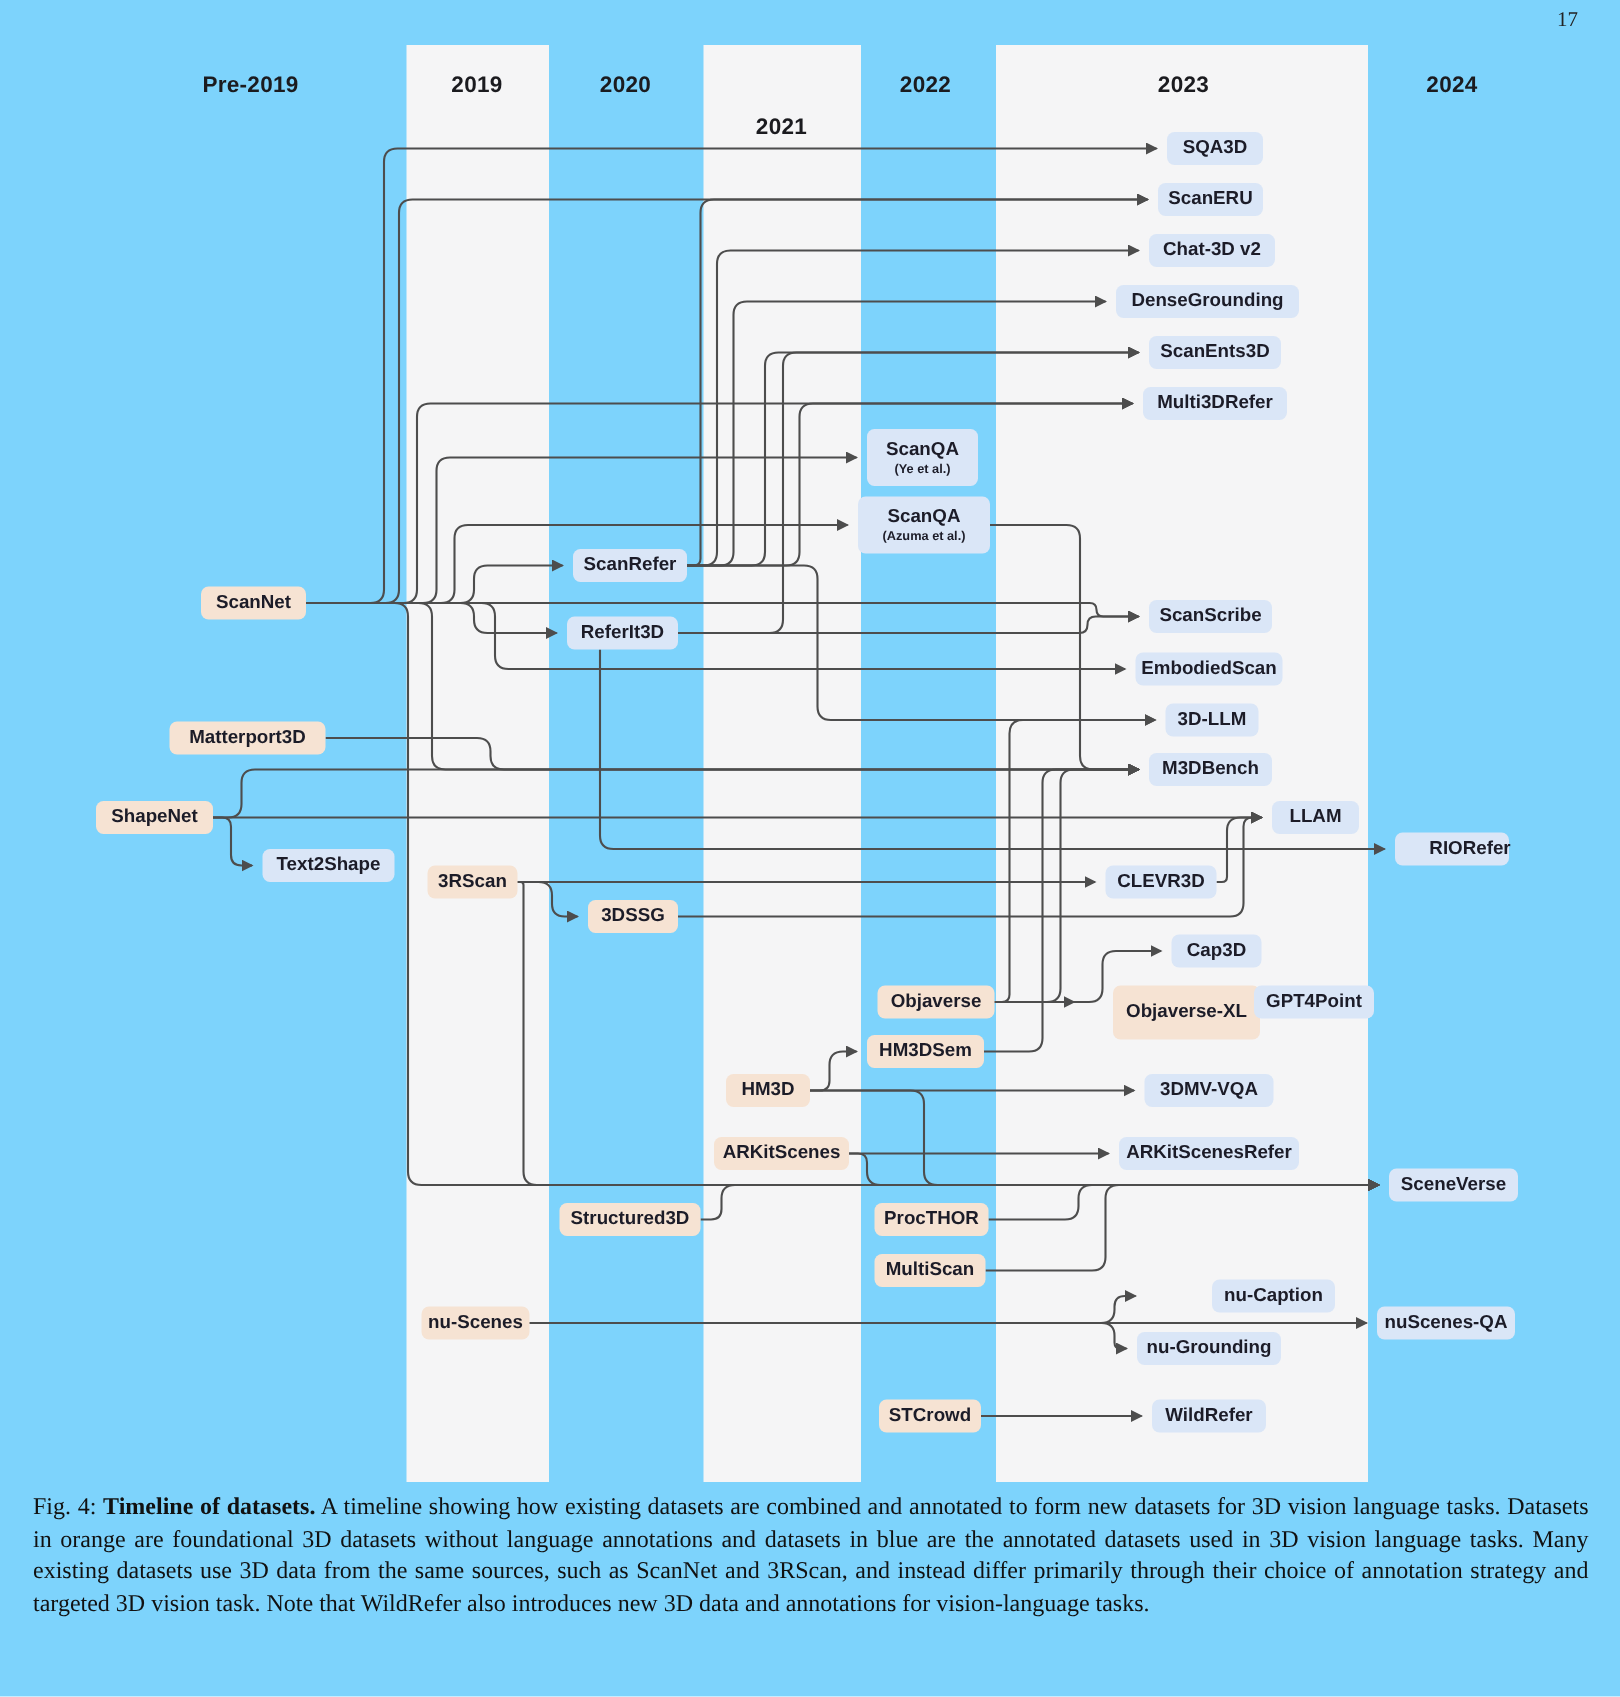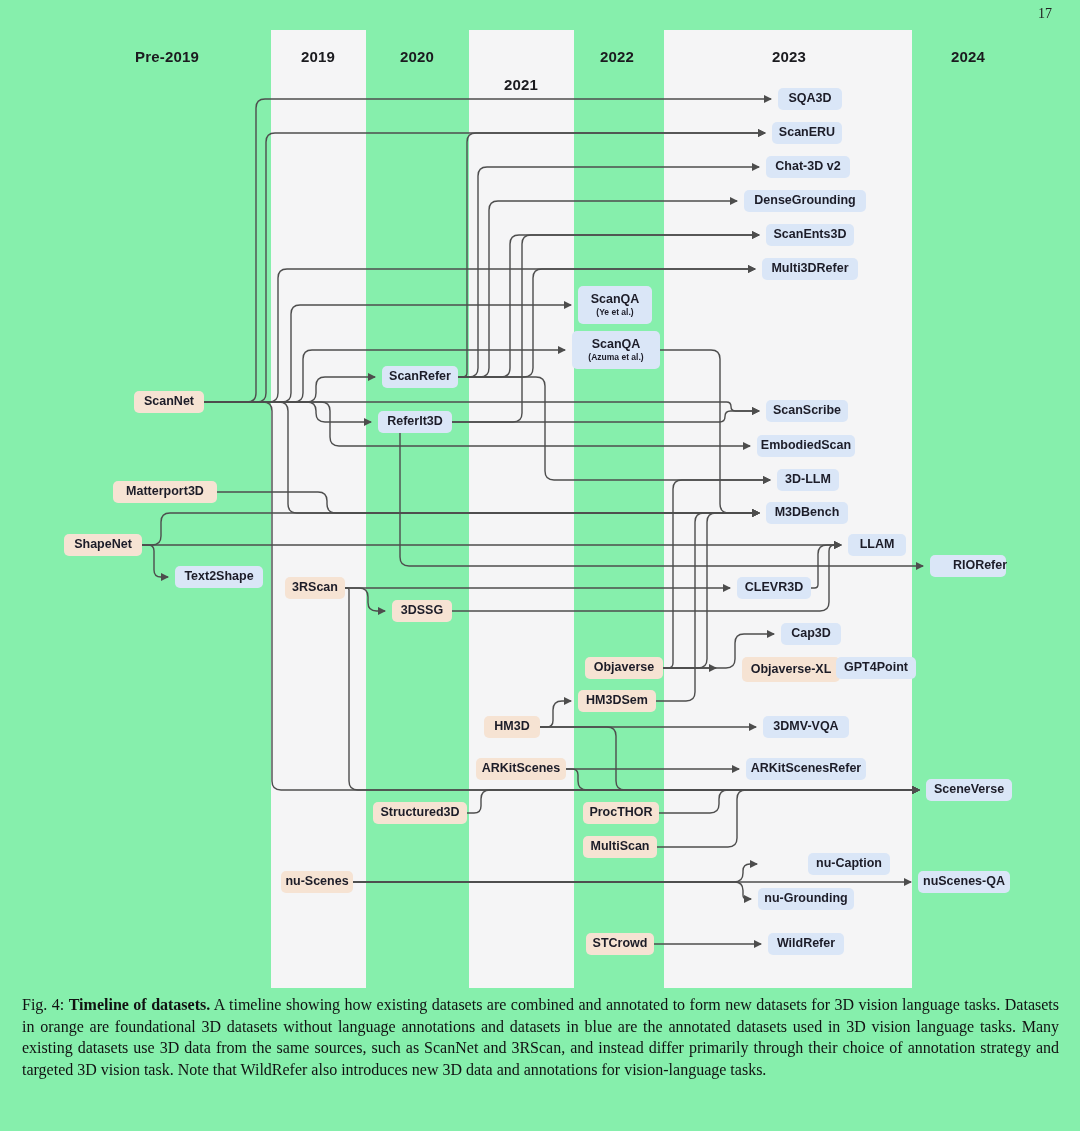--- a/index.html
+++ b/index.html
@@ -1,16 +1,16 @@
 <!DOCTYPE html>
 <html><head>
 <meta charset="utf-8">
 <style>
   html,body{margin:0;padding:0;background:#fff;}
-  .page{position:relative;width:1080px;height:1131px;background:#86efac;overflow:hidden;
+  .page{position:relative;width:1080px;height:1131px;background:#7dd3fc;overflow:hidden;
         font-family:"Liberation Sans",sans-serif;}
   .page-number{position:absolute;top:6px;right:28px;font-family:"Liberation Serif",serif;
         font-size:14px;color:#222;}
   .diagram{position:absolute;left:0;top:0;width:1080px;height:990px;}
   .band{position:absolute;top:30px;height:958px;background:#f5f5f6;}
   .year-label{position:absolute;top:48px;transform:translateX(-50%);
         font-size:15px;font-weight:bold;color:#1b1b1f;letter-spacing:.2px;}
   .edges-svg{position:absolute;left:0;top:0;width:1080px;height:990px;}
   .node{position:absolute;display:flex;flex-direction:column;align-items:center;justify-content:center;
         border-radius:5px;font-weight:bold;font-size:12.5px;color:#1c1c28;line-height:1.05;
@@ -167,21 +167,21 @@
       </div>
       <div class="node" style="left: 392px; top: 600px; width: 60px; height: 22px; background: rgb(246, 227, 211);">
         <div>3DSSG</div>
       </div>
       <div class="node" style="left: 781px; top: 623px; width: 60px; height: 22px; background: rgb(218, 230, 247);">
         <div>Cap3D</div>
       </div>
       <div class="node" style="left: 585px; top: 657px; width: 78px; height: 22px; background: rgb(246, 227, 211);">
         <div>Objaverse</div>
       </div>
-      <div class="node" style="left: 742px; top: 657px; width: 98px; height: 25px; background: rgb(246, 227, 211);">
+      <div class="node" style="left: 742px; top: 657px; width: 98px; height: 36px; background: rgb(246, 227, 211);">
         <div>Objaverse-XL</div>
       </div>
       <div class="node" style="left: 836px; top: 657px; width: 80px; height: 22px; background: rgb(218, 230, 247);">
         <div>GPT4Point</div>
       </div>
       <div class="node" style="left: 578px; top: 690px; width: 78px; height: 22px; background: rgb(246, 227, 211);">
         <div>HM3DSem</div>
       </div>
       <div class="node" style="left: 484px; top: 716px; width: 56px; height: 22px; background: rgb(246, 227, 211);">
         <div>HM3D</div>

